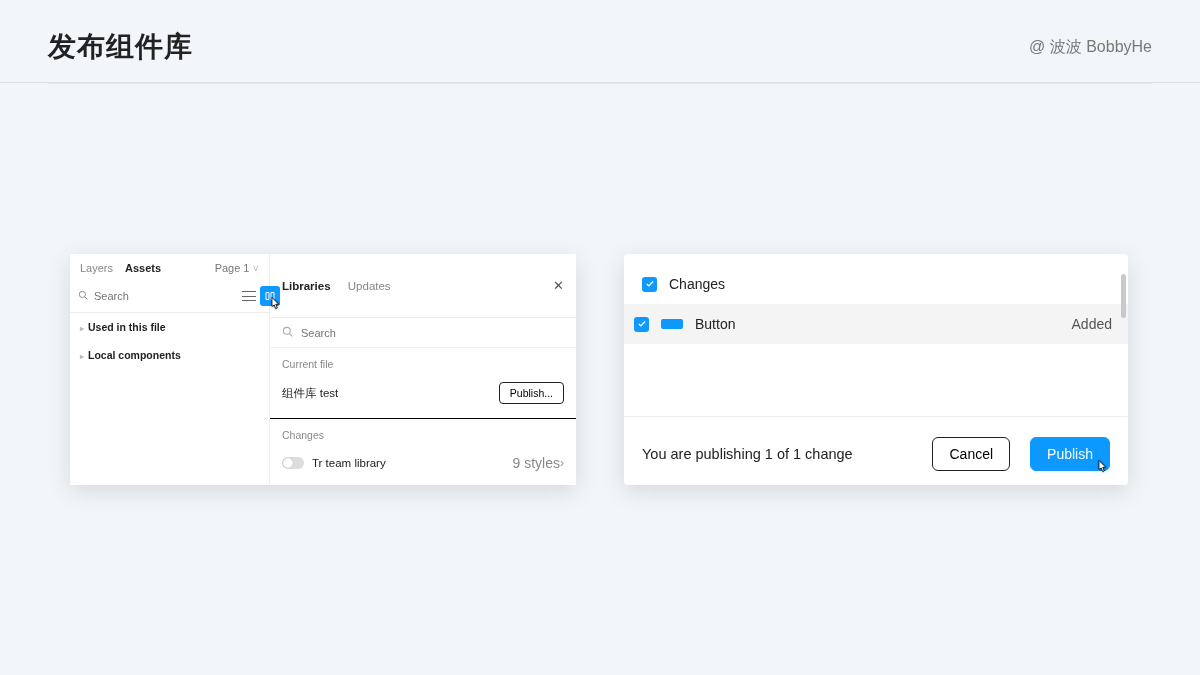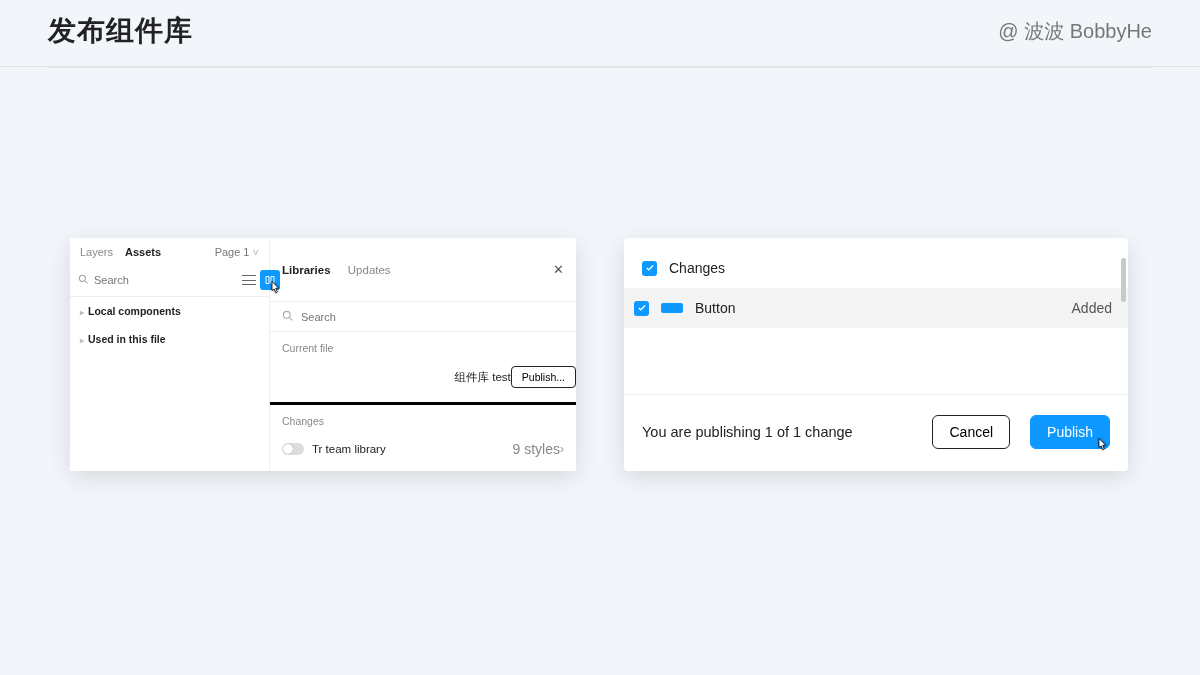--- a/index.html
+++ b/index.html
@@ -8,31 +8,31 @@
     height: 675px;
     background: #f2f5f9;
     font-family: -apple-system, BlinkMacSystemFont, "Helvetica Neue", Arial, "PingFang SC", "Microsoft YaHei", sans-serif;
     color: #222;
     overflow: hidden;
   }
   .slide-header {
     display: flex;
     justify-content: space-between;
     align-items: center;
-    padding: 12px 48px 16px 48px;
+    padding: 28px 48px 16px 48px;
     border-bottom: 1px solid rgba(0,0,0,0.08);
     margin: 0 0 0 0;
   }
   .slide-title {
     font-size: 28px;
     font-weight: 700;
     letter-spacing: 1px;
   }
   .slide-author {
-    font-size: 20px;
+    font-size: 16px;
     color: #777;
   }
   .hr {
     height:1px;
     background: #e4e6ea;
     margin: 0 48px;
   }
   .canvas {
     display: flex;
     gap: 48px;
@@ -165,23 +165,23 @@
     border:none;outline:none;font-size:11px;flex:1;color:#555;
   }
   .lib-section-label {
     padding: 10px 12px 4px 12px;
     font-size: 10.5px;
     color: #888;
   }
   .lib-row {
     display:flex;
     align-items:center;
-    justify-content:flex-end;
-    padding: 8px 0 14px 12px;
-    border-bottom: 3px solid #000000;
+    justify-content:space-between;
+    padding: 8px 12px 14px 12px;
+    border-bottom: 1px solid #000000;
   }
   .lib-row .name { font-size: 11.5px; color:#222; }
   .publish-btn {
     border: 1px solid #222;
     background: #fff;
     font-size: 10.5px;
     padding: 4px 10px;
     border-radius: 4px;
     cursor: pointer;
   }
@@ -250,21 +250,21 @@
   }
   .change-item-row .swatch {
     width: 22px; height: 10px; background:#0d99ff; border-radius:2px;
   }
   .change-item-row .item-name { flex:1; }
   .change-item-row .status { color:#555; padding-right: 6px;}
   .publish-footer {
     display:flex;
     align-items:center;
     justify-content:space-between;
-    padding: 20px 18px 22px 18px;
+    padding: 20px 18px 14px 18px;
     border-top: 1px solid #eee;
   }
   .publish-footer .msg { font-size: 14.5px; color:#222; }
   .btn-row { display:flex; gap:20px; align-items:center; }
   .btn {
     border-radius: 6px;
     font-size: 14px;
     padding: 8px 16px;
     cursor:pointer;
     border: 1px solid #222;
@@ -328,24 +328,24 @@
               </svg>
             <span class="cursor">
               <svg viewBox="0 0 24 24">
                   <path d="M8 2v12l3-2 2 5 2-1-2-5h4z" fill="#fff" stroke="#000" stroke-width="1"></path>
                 </svg>
             </span>
           </div>
         </div>
       </div>
       <div class="asset-section strong">
+        <span class="caret">▸</span><span>Used in this file</span>
+      </div>
+      <div class="asset-section strong">
         <span class="caret">▸</span><span>Local components</span>
-      </div>
-      <div class="asset-section strong">
-        <span class="caret">▸</span><span>Used in this file</span>
       </div>
       <div style="height:80px;"></div>
     </div>
 
     <div class="libraries-panel">
       <div class="lib-tabs">
         <div class="tabgroup">
           <span class="tab active">Libraries</span>
           <span class="tab">Updates</span>
         </div>

